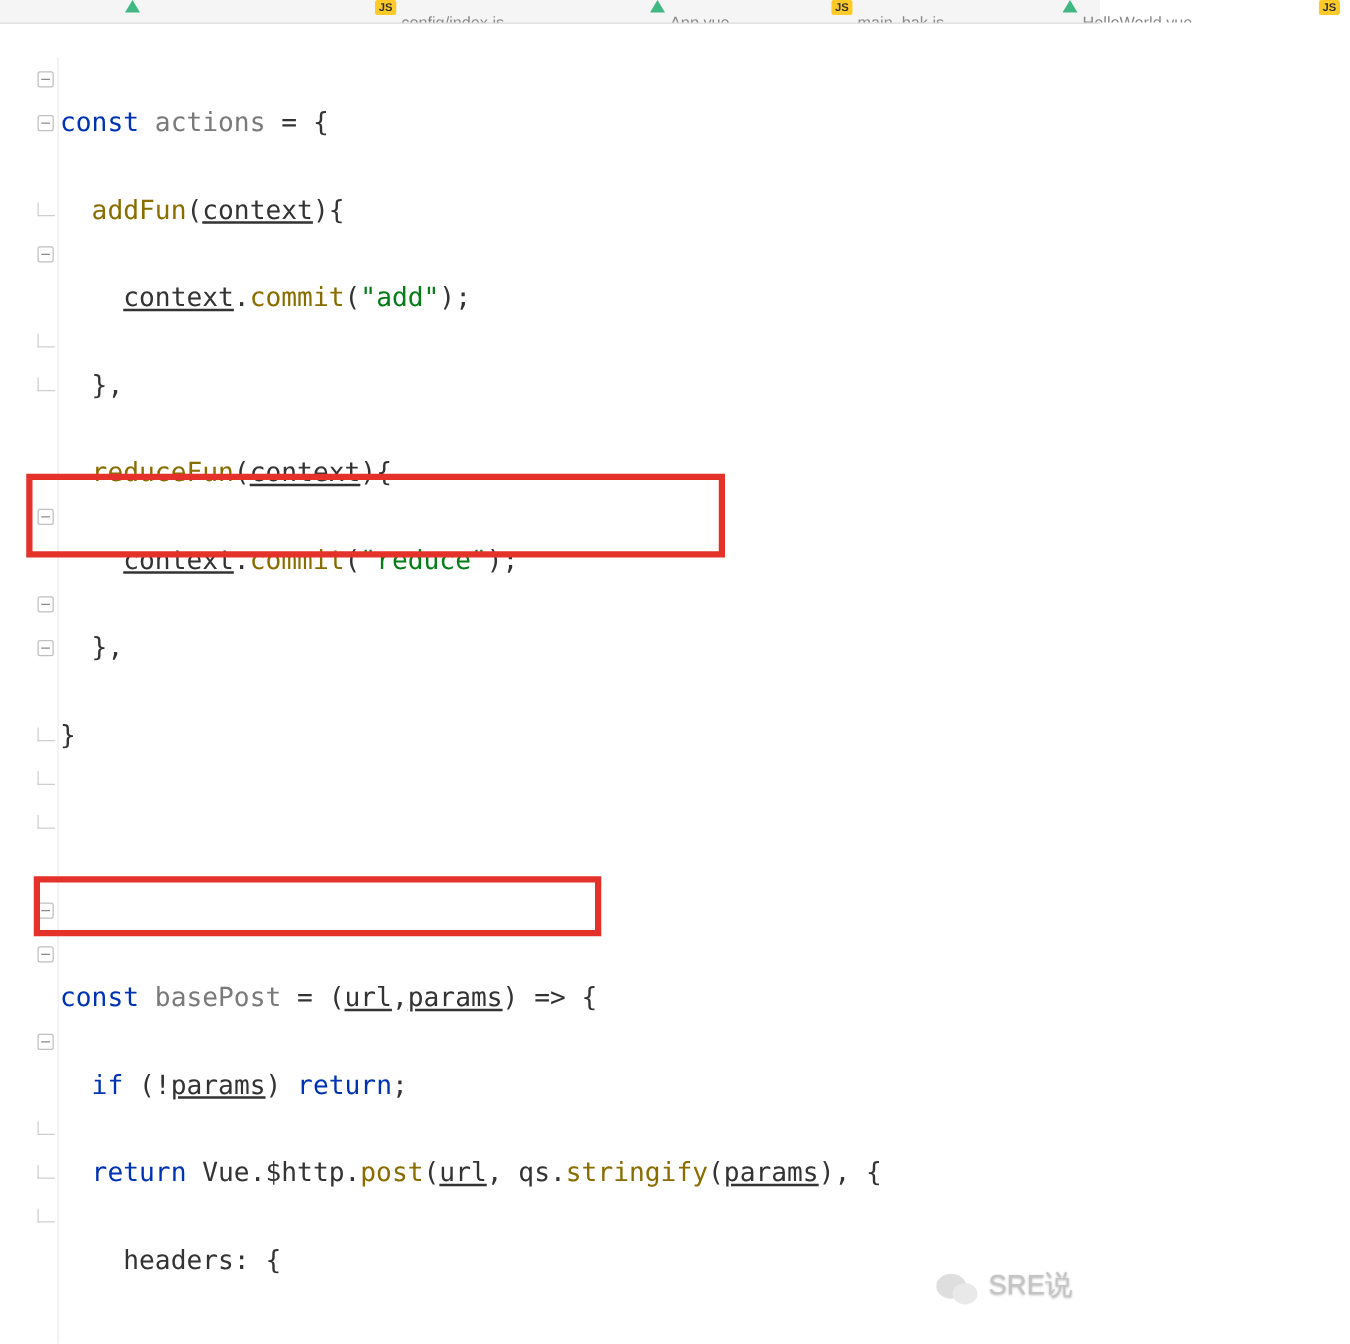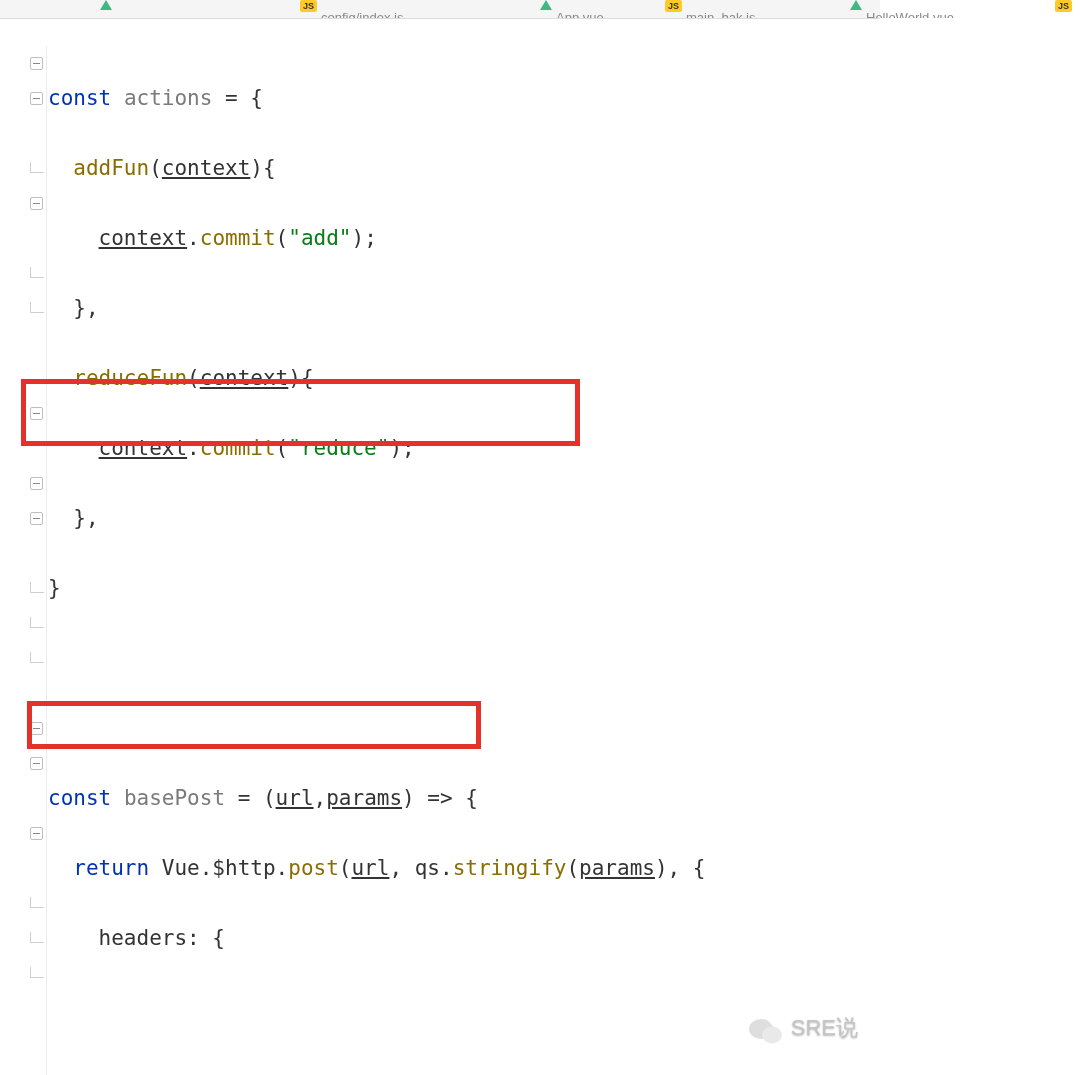--- a/index.html
+++ b/index.html
@@ -35,21 +35,21 @@
 <div class="editor">
 
   <div class="tabs">
     <div class="tab" style="left:100px">
         <span class="v-badge"></span>
       </div>
     <div class="tab" style="left:300px">
         <span class="js-badge">JS</span>
         <span>config/index.js</span>
       </div>
-    <div class="tab" style="left:540px">
+    <div class="tab" style="left:520px">
         <span class="v-badge"></span>
         <span>App.vue</span>
       </div>
     <div class="tab" style="left:665px">
         <span class="js-badge">JS</span>
         <span>main_bak.js</span>
       </div>
     <div class="tab" style="left:850px">
         <span class="v-badge"></span>
         <span>HelloWorld.vue</span>
@@ -87,20 +87,21 @@
 <div class="line">  <span class="fn">addFun</span><span>(</span><span class="uline">context</span><span>){</span></div>
 <div class="line">    <span class="uline">context</span><span>.</span><span class="fn">commit</span><span>(</span><span class="str">"add"</span><span>);</span></div>
 <div class="line">  <span>},</span></div>
 <div class="line">  <span class="fn">reduceFun</span><span>(</span><span class="uline">context</span><span>){</span></div>
 <div class="line">    <span class="uline">context</span><span>.</span><span class="fn">commit</span><span>(</span><span class="str">"reduce"</span><span>);</span></div>
 <div class="line">  <span>},</span></div>
 <div class="line"><span>}</span></div>
 <div class="line"><span></span></div>
 <div class="line"><span></span></div>
 <div class="line"><span class="kw">const</span><span> </span><span class="def">basePost</span><span> = (</span><span class="uline">url</span><span>,</span><span class="uline">params</span><span>) =&gt; {</span></div>
+<div class="line">  <span class="kw">if</span><span> (!</span><span class="uline">params</span><span>) </span><span class="kw">return</span><span>;</span></div>
 <div class="line">  <span class="kw">return</span><span> Vue.$http.</span><span class="fn">post</span><span>(</span><span class="uline">url</span><span>, qs.</span><span class="fn">stringify</span><span>(</span><span class="uline">params</span><span>), {</span></div>
 <div class="line">    <span>headers: {</span></div>
 
 
 
 
 
 
 
 

